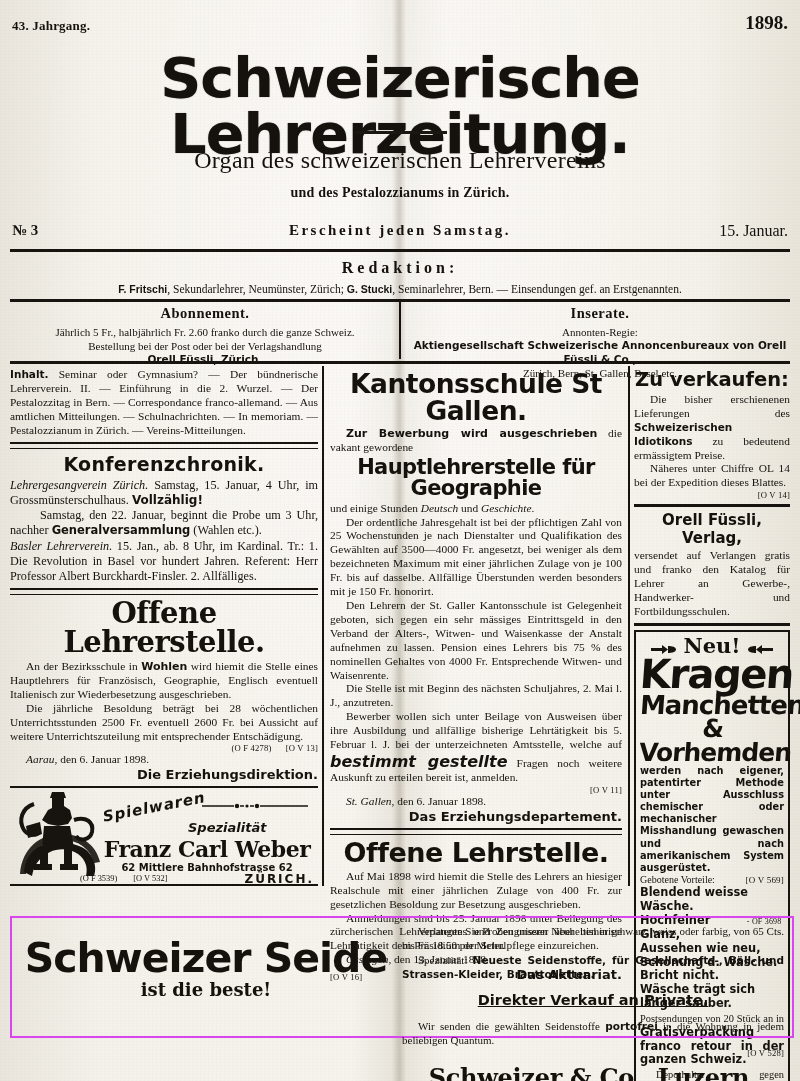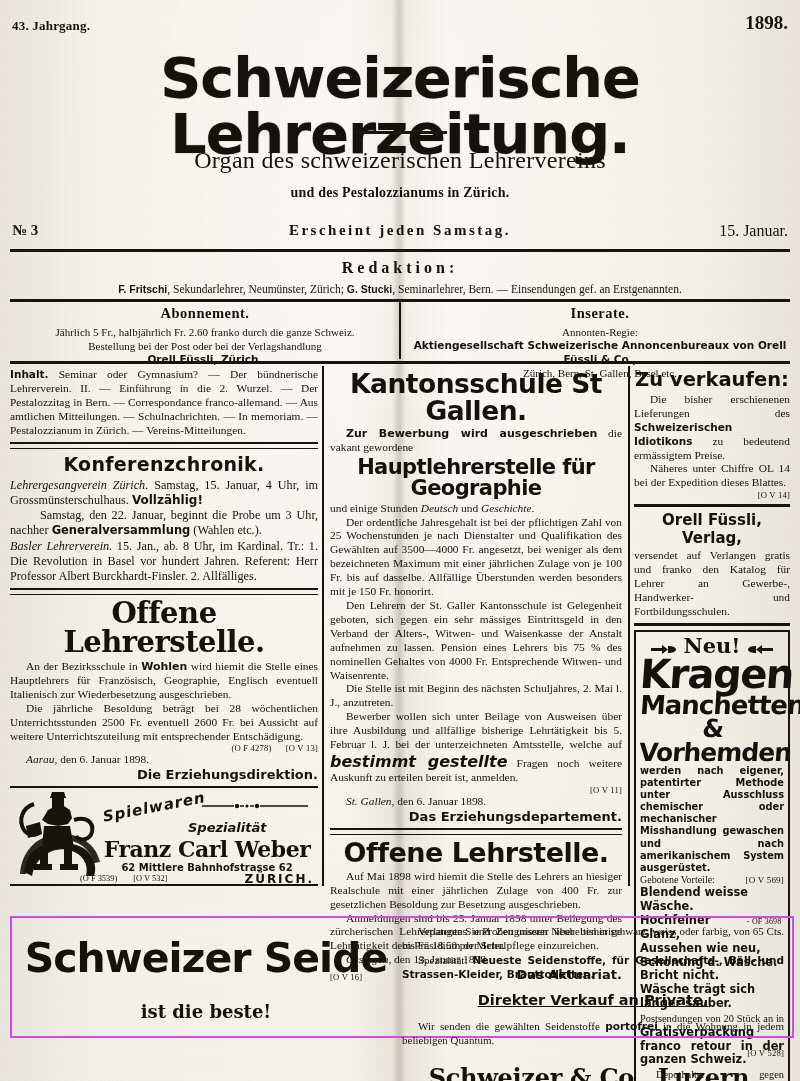--- a/index.html
+++ b/index.html
@@ -108,21 +108,21 @@
   .neu{font-family:"DejaVu Serif",serif;font-weight:bold;font-size:21px;text-align:center;line-height:1;display:flex;align-items:flex-end;justify-content:center;gap:6px;}
   .kragen{font-family:"DejaVu Sans",sans-serif;font-weight:bold;font-size:40px;line-height:.92;text-align:center;letter-spacing:-1.5px;transform:skewX(-4deg);}
   .manch{font-family:"DejaVu Sans",sans-serif;font-weight:bold;font-size:26px;line-height:.95;text-align:center;letter-spacing:-1px;transform:skewX(-4deg);}
   .vorh{font-family:"DejaVu Sans",sans-serif;font-weight:bold;font-size:25px;line-height:.95;text-align:center;letter-spacing:-1px;transform:skewX(-4deg);}
   .advant{font-family:"DejaVu Sans",sans-serif;font-weight:bold;font-size:11.4px;line-height:1.22;}
 
   
   .silk{position:absolute;left:10px;top:916px;width:780px;height:118px;border:2px solid #d946ef;}
   .silk-l{position:absolute;left:6px;top:6px;width:376px;}
   .silk-h{font-family:"DejaVu Sans",sans-serif;font-weight:bold;font-size:41px;text-align:center;line-height:1;letter-spacing:-1px;margin-top:14px;}
-  .silk-sub{font-family:"DejaVu Serif",serif;font-weight:bold;font-size:18px;text-align:center;margin-top:22px;}
+  .silk-sub{font-family:"DejaVu Serif",serif;font-weight:bold;font-size:18px;text-align:center;}
   .silk-r{position:absolute;left:390px;top:6px;width:382px;font-size:11px;line-height:1.3;}
   .silk-vd{position:absolute;left:388px;top:4px;width:1px;height:110px;background:rgba(23,20,15,.0);}
   .silk-big{font-family:"DejaVu Serif",serif;font-weight:bold;font-size:24px;text-align:center;margin-top:3px;letter-spacing:-.3px;}
   .silk-exp{font-family:"DejaVu Sans",sans-serif;font-weight:bold;font-size:11px;text-align:center;letter-spacing:1.2px;}
   .silk-mid{font-family:"DejaVu Sans",sans-serif;font-weight:bold;font-size:14.5px;text-align:center;margin:9px 0;text-decoration:underline;}
   .sans-i{font-family:"DejaVu Sans",sans-serif;font-weight:bold;font-size:10.5px;}
 </style>
 </head>
 <body>
 

